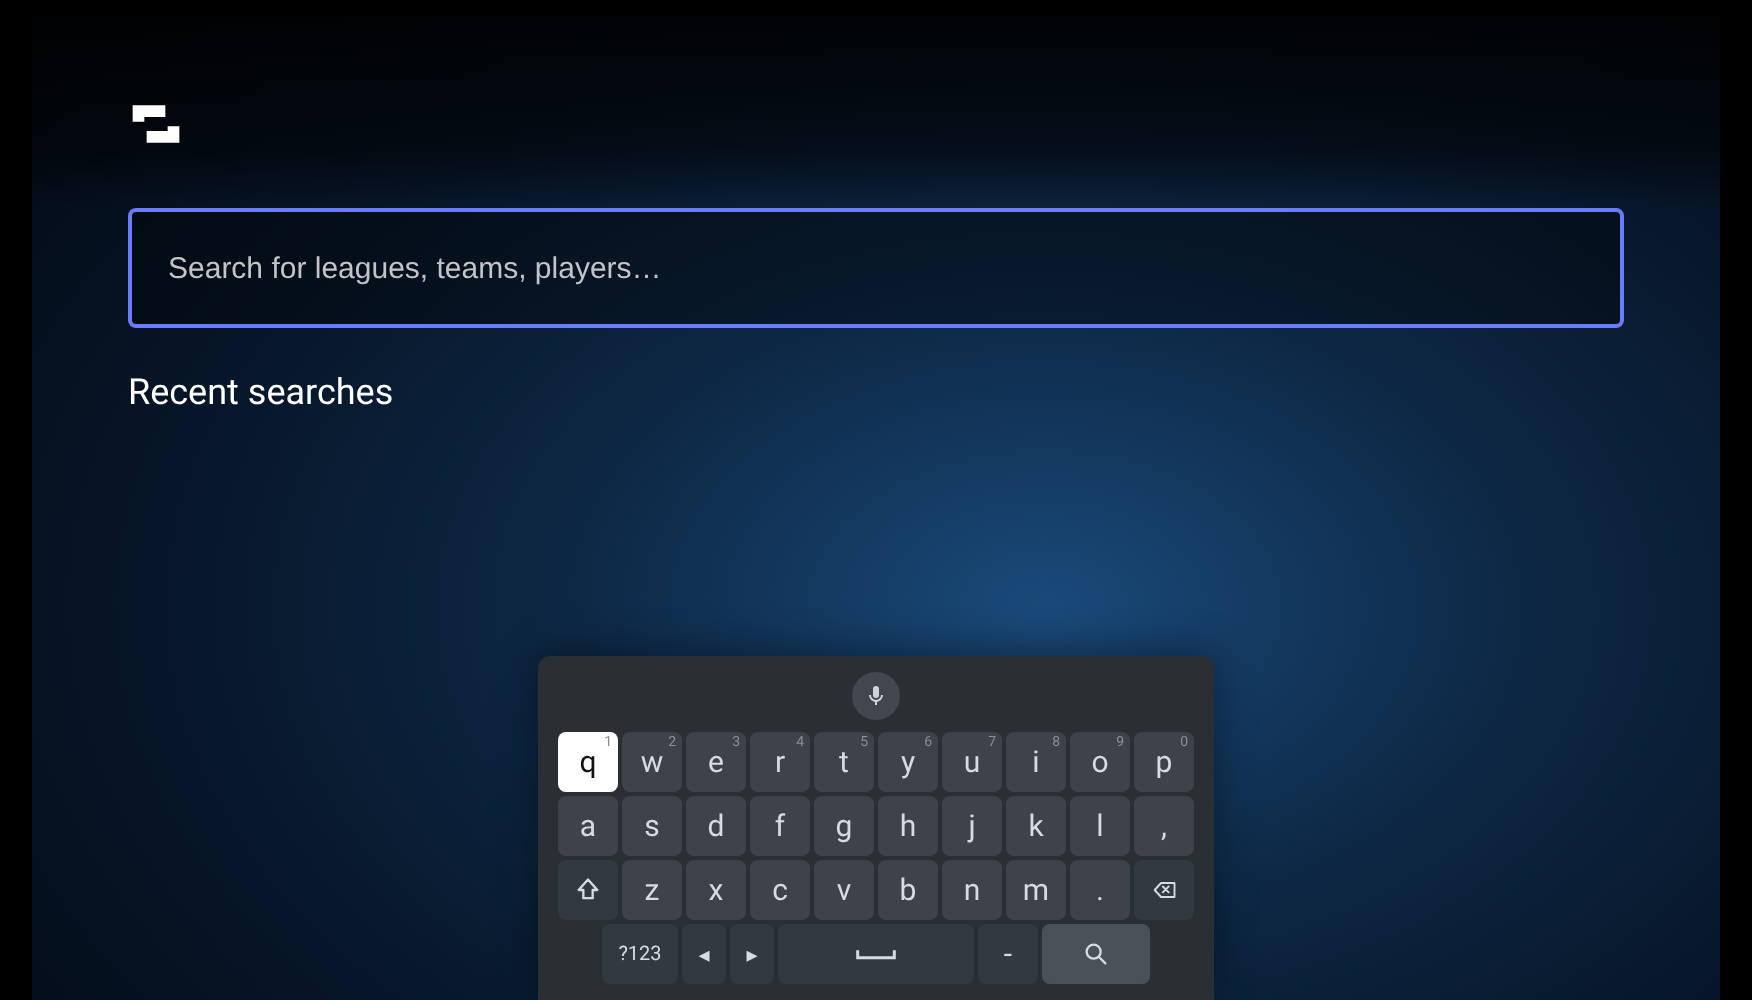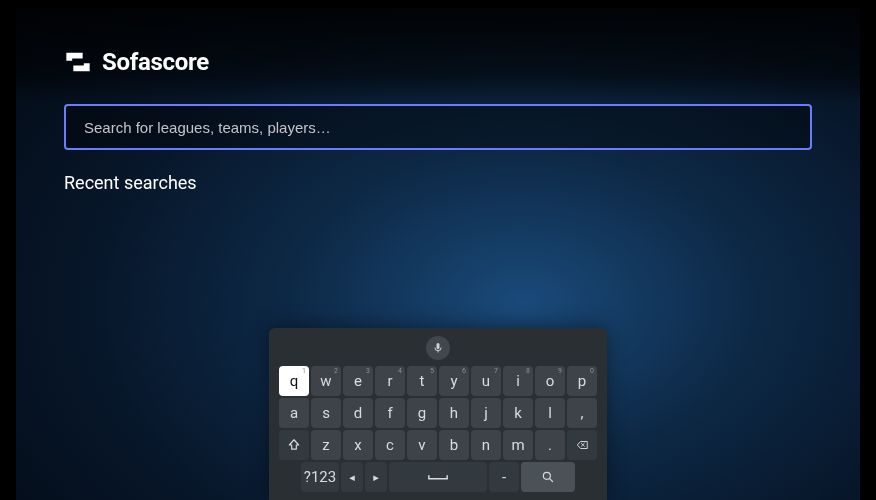--- a/index.html
+++ b/index.html
@@ -27,21 +27,21 @@
     color: #fff;
     font-weight: 700;
     font-size: 24px;
     letter-spacing: -0.3px;
   }
   .search-wrap {
     padding: 0 48px;
   }
   .search-field {
     width: 100%;
-    height: 46px;
+    height: 60px;
     background: rgba(0,0,0,0.35);
     border: 2px solid #6b7cff;
     border-radius: 4px;
     color: #fff;
     font-size: 15px;
     padding: 0 18px;
     outline: none;
   }
   .search-field::placeholder { color: #c4c4c8; }
   .recent {
@@ -112,21 +112,20 @@
 <body>
 
 <div class="frame">
 
   <div class="header">
     <span class="logo-mark">
       <svg viewBox="0 0 24 24">
           <path fill="#fff" d="M2 4 H16 V9 H7 V11 H2 Z M8 13 H22 V20 H8 V15 H17 V13 Z"></path>
         </svg>
     </span>
-    <span class="logo-text">Sofascore</span>
   </div>
 
   <div class="search-wrap">
     <input class="search-field" type="text" placeholder="Search for leagues, teams, players…" style="">
   </div>
 
   <div class="recent">Recent searches</div>
 
   <div class="kbd">
     <div class="kbd-top">
@@ -172,21 +171,21 @@
       <span class="key dark">
         <svg viewBox="0 0 24 24">
             <path d="M22 5H9L3 12l6 7h13V5zm-8.5 9.1L12 15.6l-2.1-2.1L7.8 15.6 6.4 14.1 8.5 12 6.4 9.9 7.8 8.4l2.1 2.1L12 8.4l1.5 1.5L11.4 12z" fill="none"></path>
             <path d="M21 6H9.5L4 12l5.5 6H21V6z" fill="none" stroke="#d8dce0" stroke-width="1.6" stroke-linejoin="round"></path>
             <path d="M11 9l5 5M16 9l-5 5" stroke="#d8dce0" stroke-width="1.6" stroke-linecap="round"></path>
           </svg>
       </span>
     </div>
 
     <div class="kbd-row">
-      <span class="key dark wide-sm" style="font-size:15px">?123</span>
+      <span class="key dark wide-sm" style="font-size:10px">?123</span>
       <span class="key dark" style="flex:0 0 22px;font-size:11px">◂</span>
       <span class="key dark" style="flex:0 0 22px;font-size:11px">▸</span>
       <span class="key dark space">
         <svg viewBox="0 0 24 8" style="width:22px;height:8px">
             <path d="M2 2 V6 H22 V2" fill="none" stroke="#d8dce0" stroke-width="1.6"></path>
           </svg>
       </span>
       <span class="key dark" style="flex:0 0 30px">-</span>
       <span class="key search">
         <svg viewBox="0 0 24 24">

